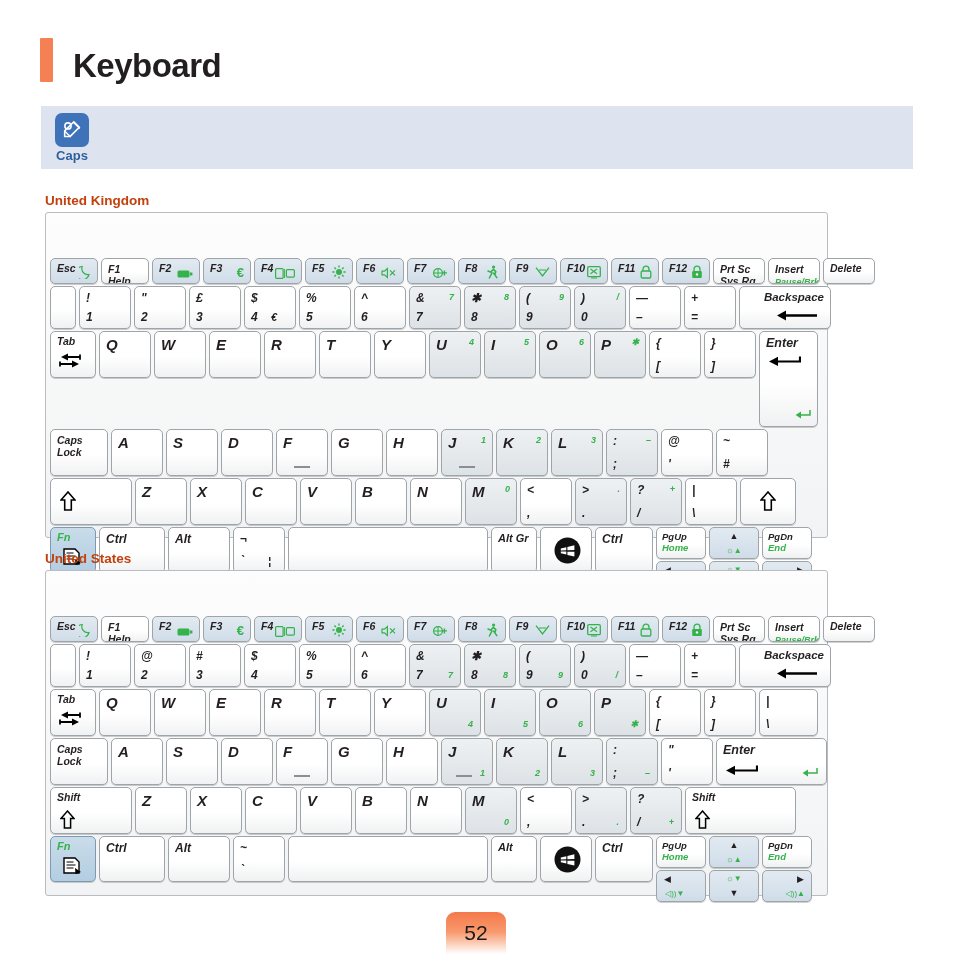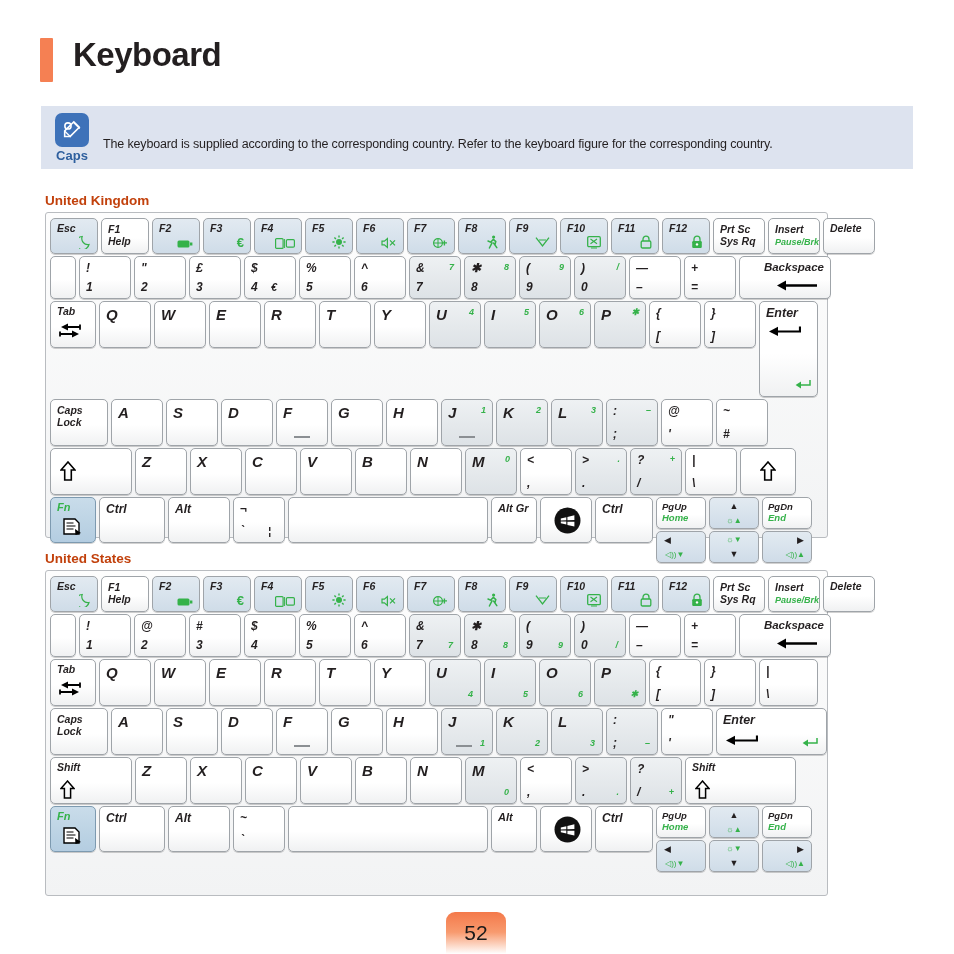--- a/index.html
+++ b/index.html
@@ -9,21 +9,21 @@
     background: #ffffff;
     font-family: "Liberation Sans", sans-serif;
     color: #231f20;
     overflow: hidden;
     position: relative;
   }
 
   
   .page-title-wrap {
     position: absolute; left: 40px; top: 38px;
-    display: flex; align-items: flex-start; gap: 20px;
+    display: flex; align-items: flex-end; gap: 20px;
   }
   .title-bar {
     width: 13px; height: 44px; background: #f58053; border-radius: 1px;
   }
   .page-title {
     font-size: 33px; font-weight: bold; letter-spacing: -0.5px;
     color: #231f20; line-height: 1;
   }
 
   
@@ -102,21 +102,21 @@
   .br { right:7px; bottom:6px; font-size:9px; color:#35b24a; }
   .grn { color:#35b24a; }
   .ctr { position:absolute; left:0; right:0; text-align:center; }
   .glyph-br { position:absolute; right:6px; bottom:4px; line-height:1; }
 
   .big { font-size:15px; font-weight:bold; font-style:italic; }
   .two-line { position:absolute; left:6px; top:4px; font-size:10.5px; font-weight:bold; font-style:italic; line-height:1.18; }
   .two-line .g { color:#35b24a;text-align:center; }
 
   
-  .r-fn  .key { height: 36px; }
+  .r-fn  .key { height: 26px; margin-top: 40px; }
   .r-num .key { height: 43px; }
   .r-qwe .key { height: 47px; }
   .r-asd .key { height: 47px; }
   .r-zxc .key { height: 47px; }
   .r-btm .key { height: 46px; }
 
   svg { display:block; }
 
   
   .arrow-cluster { position:relative; }
@@ -147,21 +147,20 @@
     <div class="note-icon">
       <svg width="22" height="22" viewBox="0 0 24 24">
         <path d="M4 19 L4 13 L14 3 L20 9 L10 19 Z" fill="none" stroke="#ffffff" stroke-width="1.7"></path>
         <path d="M13.5 3.6 L20.4 10.5" stroke="#ffffff" stroke-width="1.4"></path>
         <path d="M4.2 13.4 L10.6 19.6" stroke="#ffffff" stroke-width="1.4"></path>
         <circle cx="7.6" cy="7.6" r="3.4" fill="none" stroke="#ffffff" stroke-width="1.7"></circle>
       </svg>
     </div>
     <div class="note-label">Caps</div>
   </div>
-  <div class="note-text">The keyboard is supplied according to the corresponding country. Refer to the keyboard figure for the corresponding country.</div>
 </div>
 
 <div class="section-head" id="head-uk">United Kingdom</div>
 
 <div class="kb" id="kb-uk">
 
   <div class="kb-row r-fn">
     <div class="key blue" style="width:48px">
       <span class="kl tl-sm">Esc</span>
       <span class="glyph-br">

